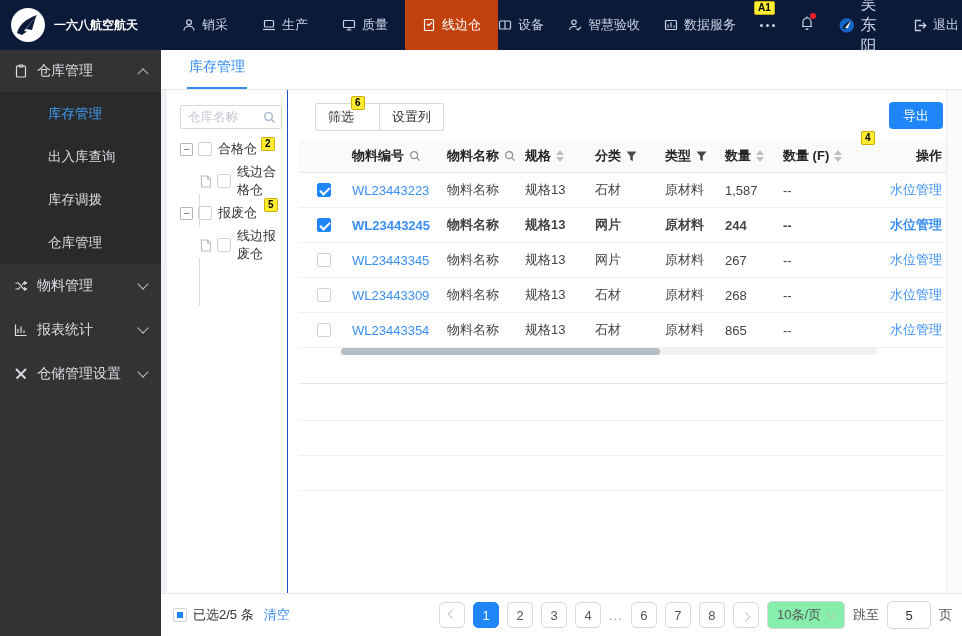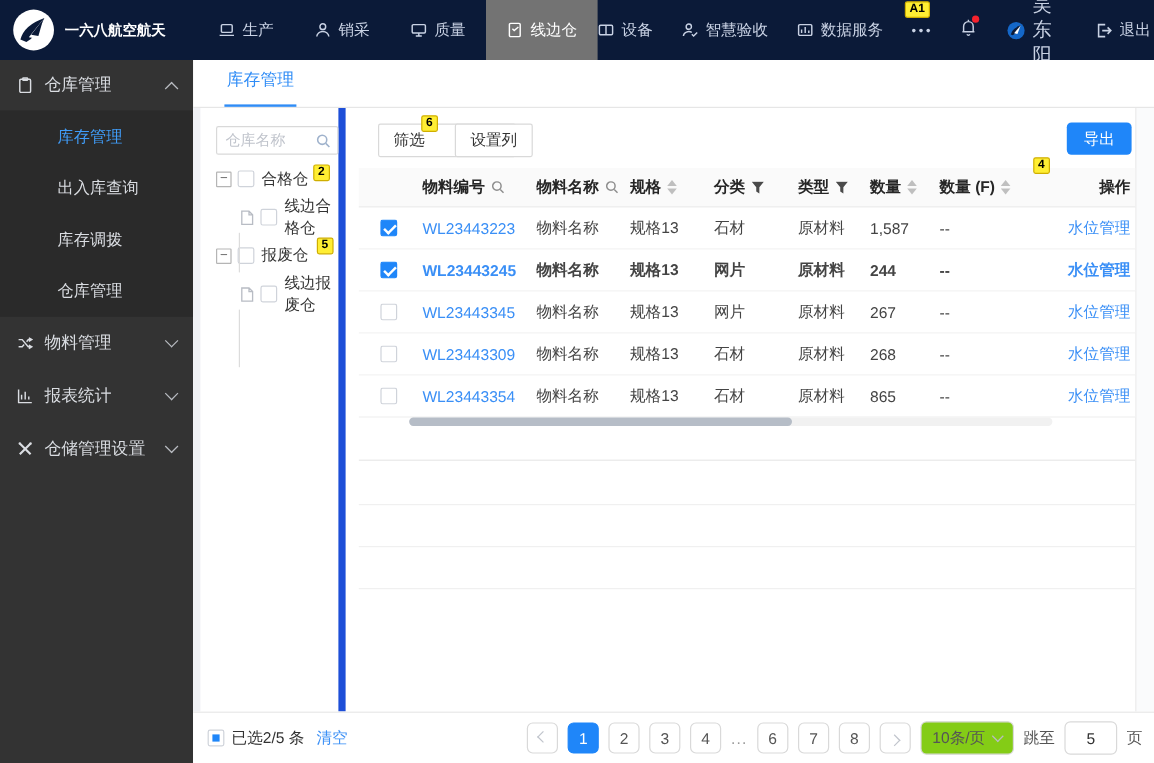--- a/index.html
+++ b/index.html
@@ -9,21 +9,21 @@
 
   
   .topbar { position:absolute; left:0; top:0; width:962px; height:50px;
             background:#0b1a38; display:flex; align-items:center; color:#c9d2e4; }
   .brand { display:flex; align-items:center; padding-left:10px; width:165px; flex:0 0 165px; }
   .logo { width:36px; height:36px; flex:0 0 36px; }
   .brand-title { color:#fff; font-size:12px; font-weight:bold; margin-left:8px; white-space:nowrap; }
   .nav-item { height:50px; display:flex; align-items:center; gap:6px; padding:0 17px;
               font-size:13px; cursor:pointer; white-space:nowrap; }
   .nav-item svg { stroke:currentColor; }
-  .nav-item.on { background:#737373; color:#fff; }
+  .nav-item.on { background:#c2410c; color:#fff; }
   .top-right { margin-left:auto; display:flex; align-items:center; gap:24px; padding-right:16px; }
   .top-right .nav-item { padding:0; height:54px; }
   .more-icon { display:flex; gap:3px; align-items:center; cursor:pointer; }
   .more-icon i { width:3px; height:3px; border-radius:50%; background:#c9d2e4; }
   .bell-wrap { position:relative; cursor:pointer; }
   .bell-dot { position:absolute; right:-1px; top:-2px; width:6px; height:6px;
               border-radius:50%; background:#f5222d; }
   .userbox { display:flex; align-items:center; gap:6px; cursor:pointer; }
   .avatar { width:27px; height:27px; }
 
@@ -45,21 +45,21 @@
   
   .content { position:absolute; left:161px; top:50px; right:0; bottom:0; background:#fff; }
   .tabbar { height:40px; border-bottom:1px solid #e6e6e6; display:flex; align-items:flex-end; padding-left:26px; }
   .tab { color:#2f8cf6; font-size:14px; padding:0 2px 11px; border-bottom:2px solid #2f8cf6; cursor:pointer; }
 
   .main { position:absolute; left:0; top:40px; right:0; bottom:43px; }
   .left-strip { position:absolute; left:0; top:0; bottom:0; width:6px; background:#f0f1f5; }
   .vgutter { position:absolute; right:0; top:0; bottom:0; width:16px; background:#fafbfc; border-left:1px solid #ececec; }
 
   
-  .tree-panel { position:absolute; left:6px; top:0; bottom:0; width:121px; border-right:6px solid #1d4ed8; }
+  .tree-panel { position:absolute; left:6px; top:0; bottom:0; width:121px; border-right:1px solid #1d4ed8; }
   .search-box { position:absolute; left:13px; top:15px; width:102px; height:24px;
                 border:1px solid #d9d9d9; border-radius:2px; display:flex; align-items:center; }
   .search-box input { border:0; outline:0; width:78px; font-size:12.5px; padding-left:7px;
                       color:#333; font-family:inherit; background:transparent; }
   .search-box input::placeholder { color:#c0c4cc; }
   .search-box svg { margin-left:auto; margin-right:5px; }
   .tree { position:absolute; left:13px; top:46px; right:0; }
   .tnode { display:flex; align-items:center; height:26px; margin-bottom:6px; font-size:13px; color:#333; cursor:pointer; }
   .tnode.child { margin-left:20px; }
   .expander { width:13px; height:13px; border:1px solid #b5b5b5; border-radius:1px; background:#fff;
@@ -122,21 +122,21 @@
   .clear-link { margin-left:10px; }
   .pager { margin-left:auto; display:flex; align-items:center; gap:8px; }
   .pbtn { min-width:26px; height:26px; border:1px solid #d9d9d9; border-radius:5px; background:#fff;
           display:inline-flex; align-items:center; justify-content:center; font-size:13px; color:#555; cursor:pointer; }
   .pbtn.on { background:#1f86f9; border-color:#1f86f9; color:#fff; }
   .pchev { width:7px; height:7px; border-right:1.5px solid #c0c4cc; border-bottom:1.5px solid #c0c4cc; }
   .pchev.l { transform:rotate(135deg) translate(-1px,1px); }
   .pchev.r { transform:rotate(-45deg) translate(-1px,1px); }
   .ellipsis { color:#999; letter-spacing:1px; }
   .psize { height:28px; border:1px solid #d9d9d9; border-radius:5px; display:inline-flex;
-           align-items:center; gap:7px; padding:0 9px; cursor:pointer; background:#84cc16; }
+           align-items:center; gap:7px; padding:0 9px; cursor:pointer; background:#86efac; }
   .dchev { width:7px; height:7px; border-right:1.5px solid #b9bcc2; border-bottom:1.5px solid #b9bcc2;
            transform:rotate(45deg); margin-top:-3px; }
   .jump-input { width:44px; height:28px; border:1px solid #d9d9d9; border-radius:5px;
                 text-align:center; font-size:13px; color:#333; outline:0; font-family:inherit; }
 
   
   .ann { position:absolute; background:#ffee33; border:1px solid #cfae00; color:#000;
          font-size:10px; font-weight:bold; line-height:12px; padding:0 3px; border-radius:2px; z-index:50; }
   .ann-a1 { left:754px; top:1px; }
   .ann-2  { left:261px; top:137px; }
@@ -153,31 +153,31 @@
       <circle cx="18" cy="18" r="17" fill="#fff"></circle>
       <path d="M7 26 Q10 14 27 8 Q20 24 12 28 Z" fill="#0b1a38"></path>
       <path d="M14 24 L26 9 L20 25 Z" fill="#fff"></path>
       <path d="M16 22 L26 9 L22 23 Z" fill="#0b1a38"></path>
     </svg>
     <span class="brand-title">一六八航空航天</span>
   </div>
 
   <div class="nav-item">
     <svg width="14" height="14" viewBox="0 0 14 14" fill="none" stroke-width="1.2">
+      <circle cx="7" cy="4.2" r="2.4"></circle>
+        <path d="M2 12.5 a5 4.3 0 0 1 10 0"></path>
+    </svg>
+    <span>销采</span>
+  </div>
+  <div class="nav-item">
+    <svg width="14" height="14" viewBox="0 0 14 14" fill="none" stroke-width="1.2">
       <rect x="2.5" y="2.5" width="9" height="6.5" rx="1"></rect>
         <path d="M1 11.5 h12"></path>
     </svg>
     <span>生产</span>
-  </div>
-  <div class="nav-item">
-    <svg width="14" height="14" viewBox="0 0 14 14" fill="none" stroke-width="1.2">
-      <circle cx="7" cy="4.2" r="2.4"></circle>
-        <path d="M2 12.5 a5 4.3 0 0 1 10 0"></path>
-    </svg>
-    <span>销采</span>
   </div>
   <div class="nav-item">
     <svg width="14" height="14" viewBox="0 0 14 14" fill="none" stroke-width="1.2">
       <rect x="1.5" y="2.5" width="11" height="7" rx="1"></rect>
         <path d="M7 9.5 v2.5 M4.5 12 h5"></path>
     </svg>
     <span>质量</span>
   </div>
   <div class="nav-item on">
     <svg width="14" height="14" viewBox="0 0 14 14" fill="none" stroke-width="1.2">

